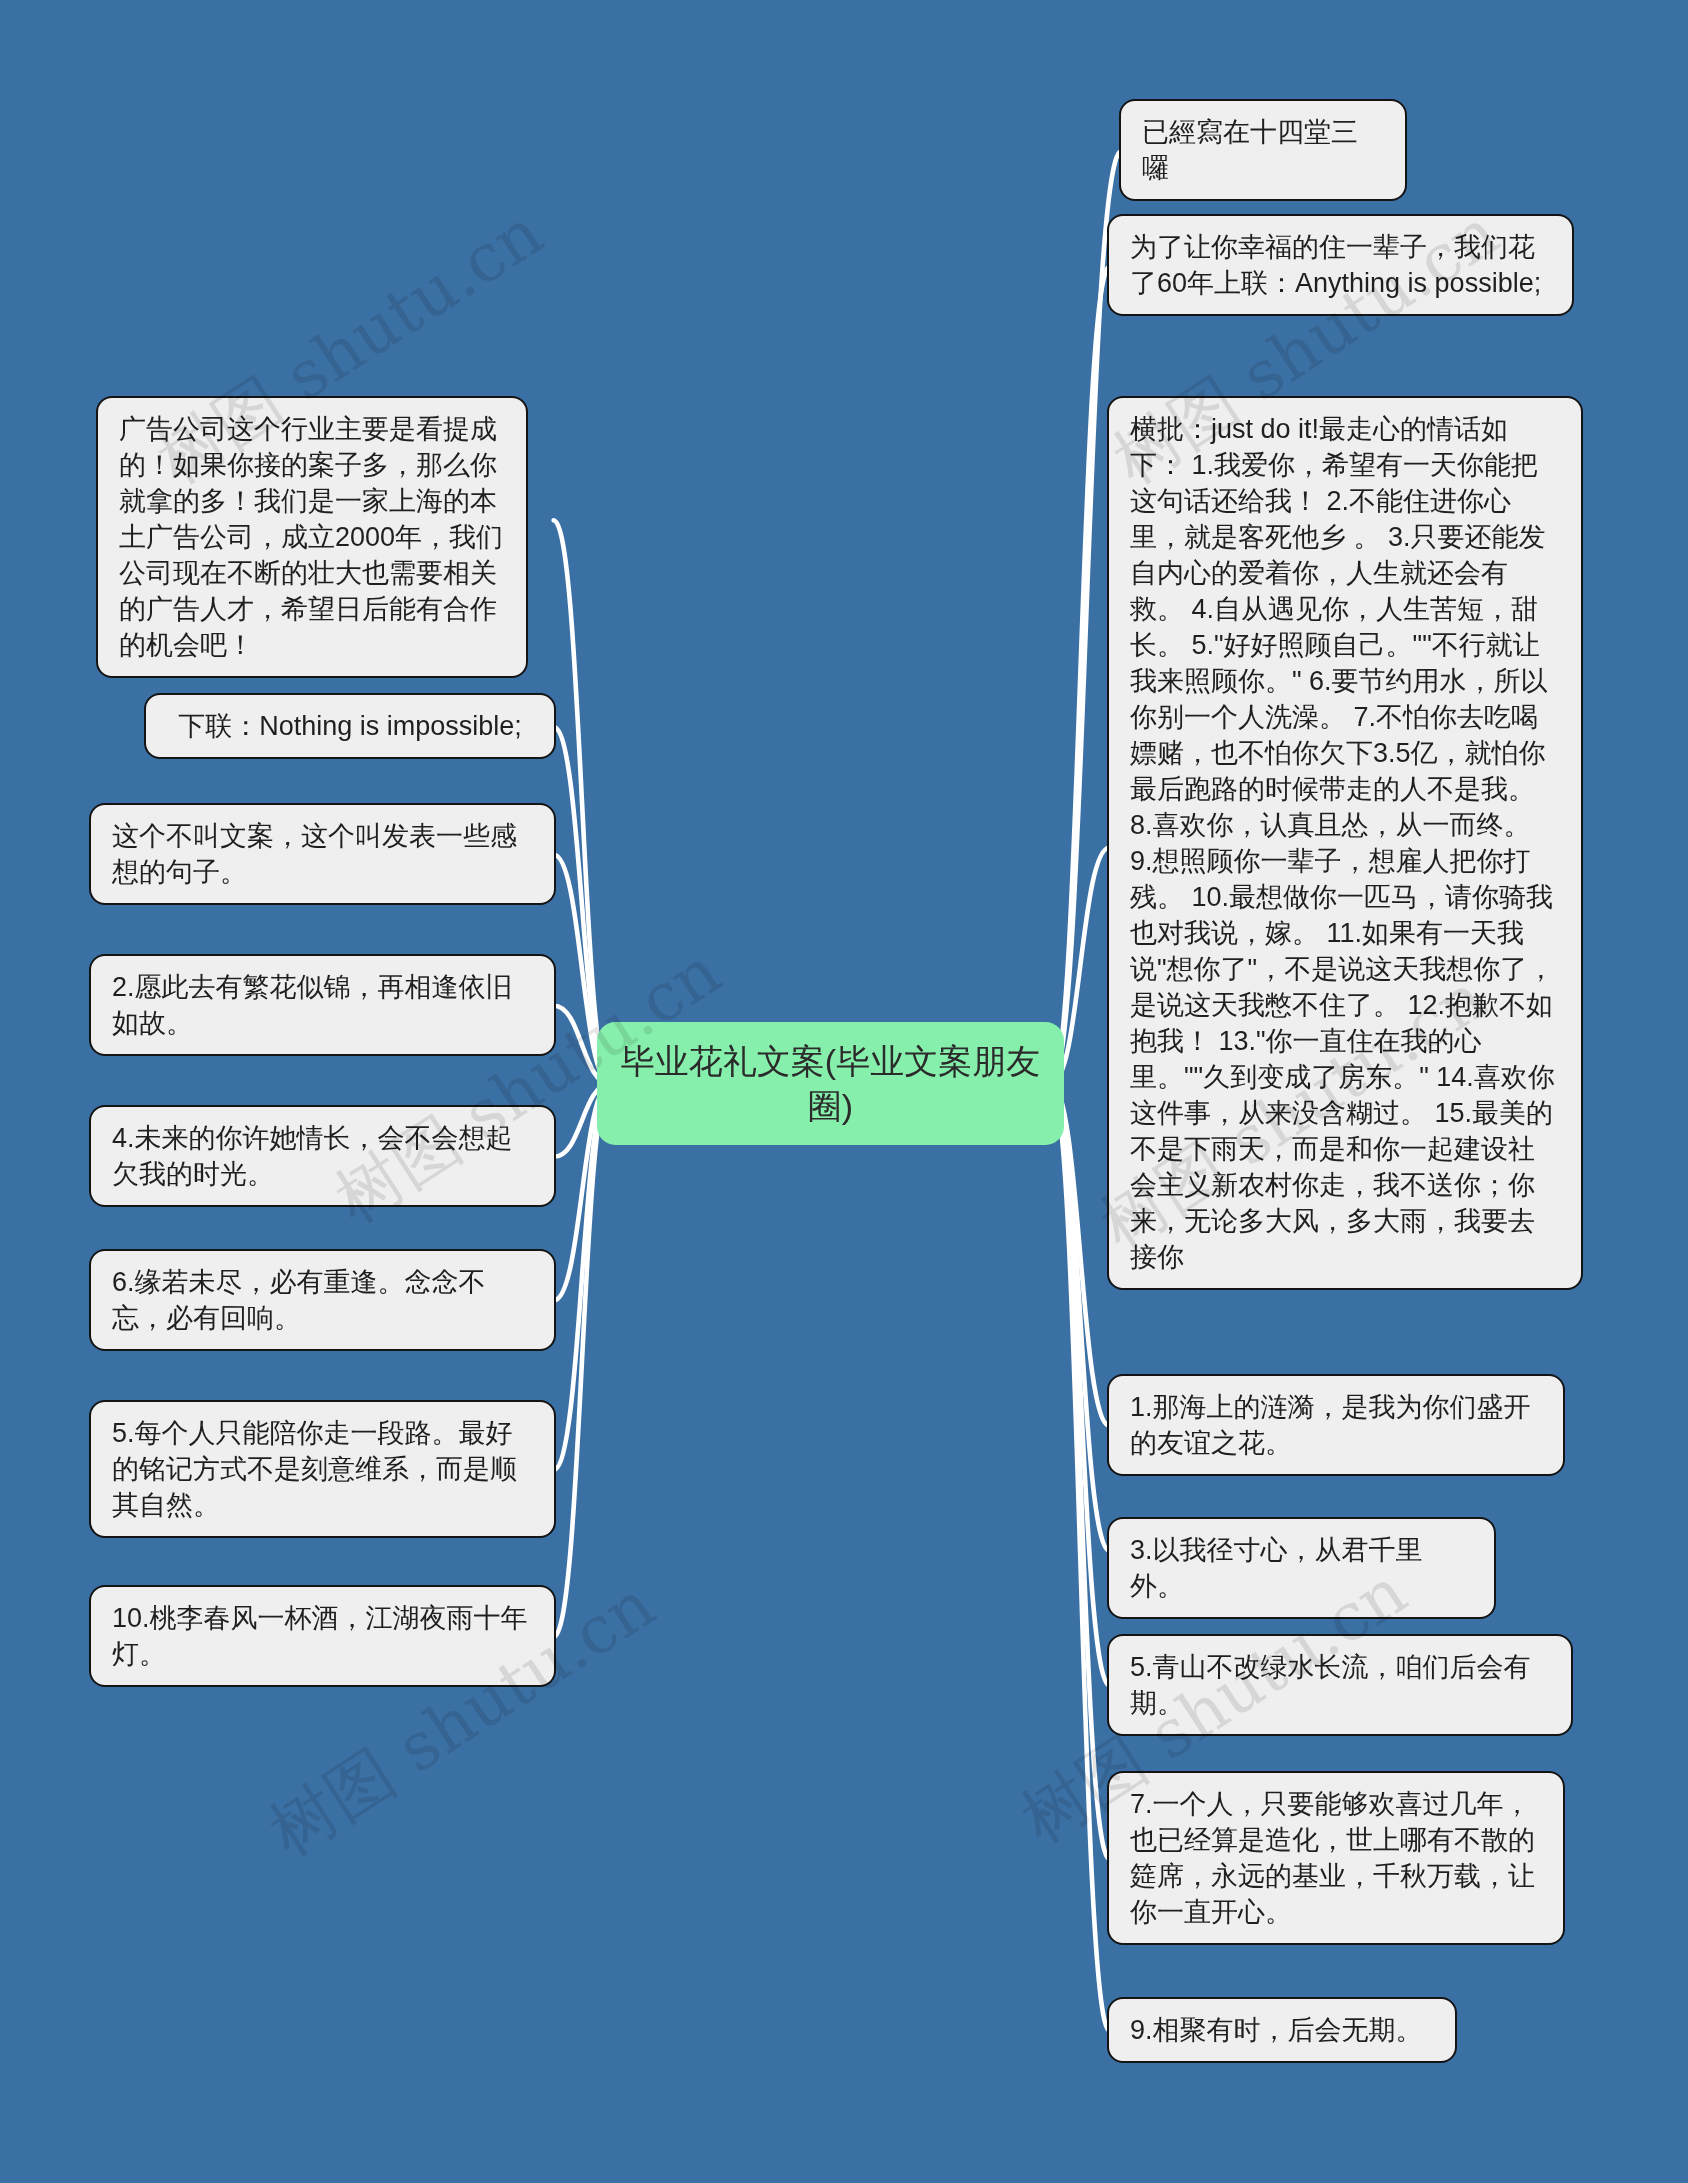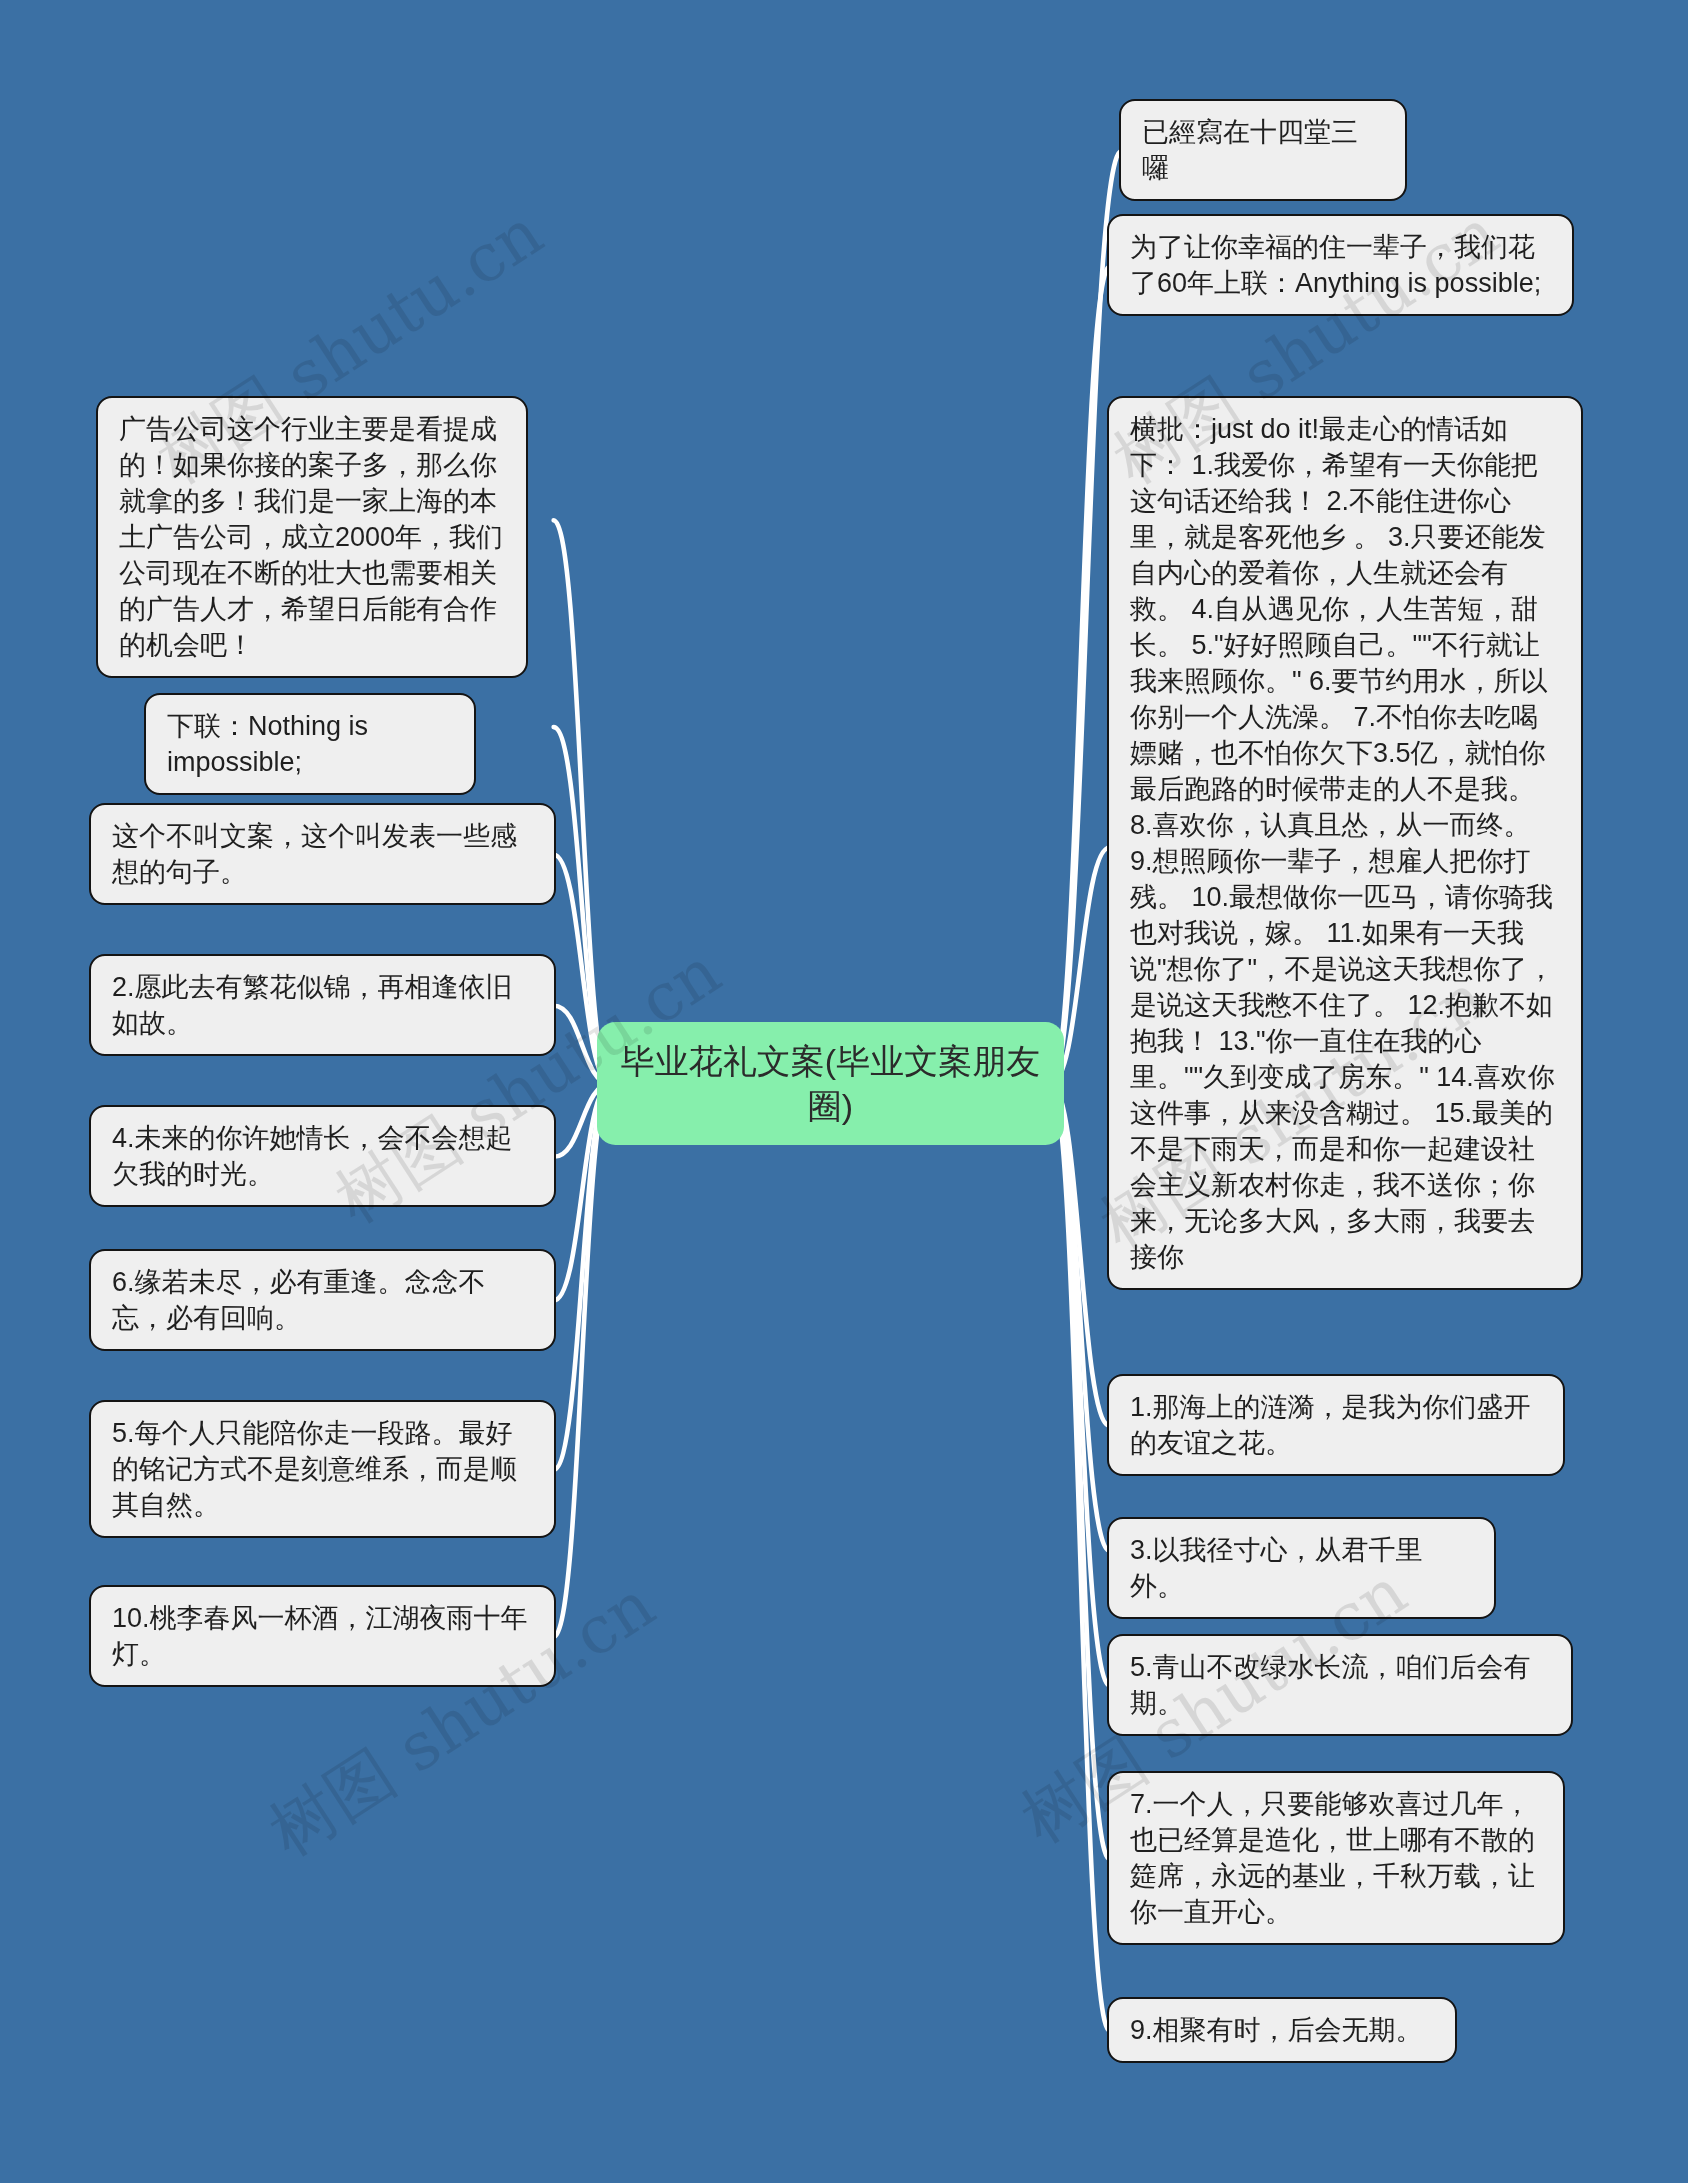--- a/index.html
+++ b/index.html
@@ -83,21 +83,21 @@
       <path class="connector" d="M 1593 1643.5 C 1637.5 1643.5, 1637.5 1285, 1682 1285"></path>
       <path class="connector" d="M 1593 1643.5 C 1637.5 1643.5, 1637.5 2162, 1682 2162"></path>
       <path class="connector" d="M 1593 1643.5 C 1637.5 1643.5, 1637.5 2351.5, 1682 2351.5"></path>
       <path class="connector" d="M 1593 1643.5 C 1637.5 1643.5, 1637.5 2556, 1682 2556"></path>
       <path class="connector" d="M 1593 1643.5 C 1637.5 1643.5, 1637.5 2819, 1682 2819"></path>
       <path class="connector" d="M 1593 1643.5 C 1637.5 1643.5, 1637.5 3079.5, 1682 3079.5"></path>
     </svg>
 
   <div id="nodes">
       <div class="node" style="left: 96px; top: 396px; width: 432px;">广告公司这个行业主要是看提成的！如果你接的案子多，那么你就拿的多！我们是一家上海的本土广告公司，成立2000年，我们公司现在不断的壮大也需要相关的广告人才，希望日后能有合作的机会吧！</div>
-      <div class="node" style="left: 144px; top: 693px; width: 332px;">下联：Nothing is impossible;</div>
+      <div class="node" style="left: 144px; top: 693px; width: 412px; text-align: center;">下联：Nothing is impossible;</div>
       <div class="node" style="left: 89px; top: 803px; width: 467px;">这个不叫文案，这个叫发表一些感想的句子。</div>
       <div class="node" style="left: 89px; top: 954px; width: 467px;">2.愿此去有繁花似锦，再相逢依旧如故。</div>
       <div class="node" style="left: 89px; top: 1105px; width: 467px;">4.未来的你许她情长，会不会想起欠我的时光。</div>
       <div class="node" style="left: 89px; top: 1249px; width: 467px;">6.缘若未尽，必有重逢。念念不忘，必有回响。</div>
       <div class="node" style="left: 89px; top: 1400px; width: 467px;">5.每个人只能陪你走一段路。最好的铭记方式不是刻意维系，而是顺其自然。</div>
       <div class="node" style="left: 89px; top: 1585px; width: 467px;">10.桃李春风一杯酒，江湖夜雨十年灯。</div>
       <div class="node" style="left: 1119px; top: 99px; width: 288px;">已經寫在十四堂三囉</div>
       <div class="node" style="left: 1107px; top: 214px; width: 467px;">为了让你幸福的住一辈子，我们花了60年上联：Anything is possible;</div>
       <div class="node" style="left: 1107px; top: 396px; width: 476px;">横批：just do it!最走心的情话如下： 1.我爱你，希望有一天你能把这句话还给我！ 2.不能住进你心里，就是客死他乡 。 3.只要还能发自内心的爱着你，人生就还会有救。 4.自从遇见你，人生苦短，甜长。 5."好好照顾自己。""不行就让我来照顾你。" 6.要节约用水，所以你别一个人洗澡。 7.不怕你去吃喝嫖赌，也不怕你欠下3.5亿，就怕你最后跑路的时候带走的人不是我。 8.喜欢你，认真且怂，从一而终。 9.想照顾你一辈子，想雇人把你打残。 10.最想做你一匹马，请你骑我也对我说，嫁。 11.如果有一天我说"想你了"，不是说这天我想你了，是说这天我憋不住了。 12.抱歉不如抱我！ 13."你一直住在我的心里。""久到变成了房东。" 14.喜欢你这件事，从来没含糊过。 15.最美的不是下雨天，而是和你一起建设社会主义新农村你走，我不送你；你来，无论多大风，多大雨，我要去接你</div>
       <div class="node" style="left: 1107px; top: 1374px; width: 458px;">1.那海上的涟漪，是我为你们盛开的友谊之花。</div>

